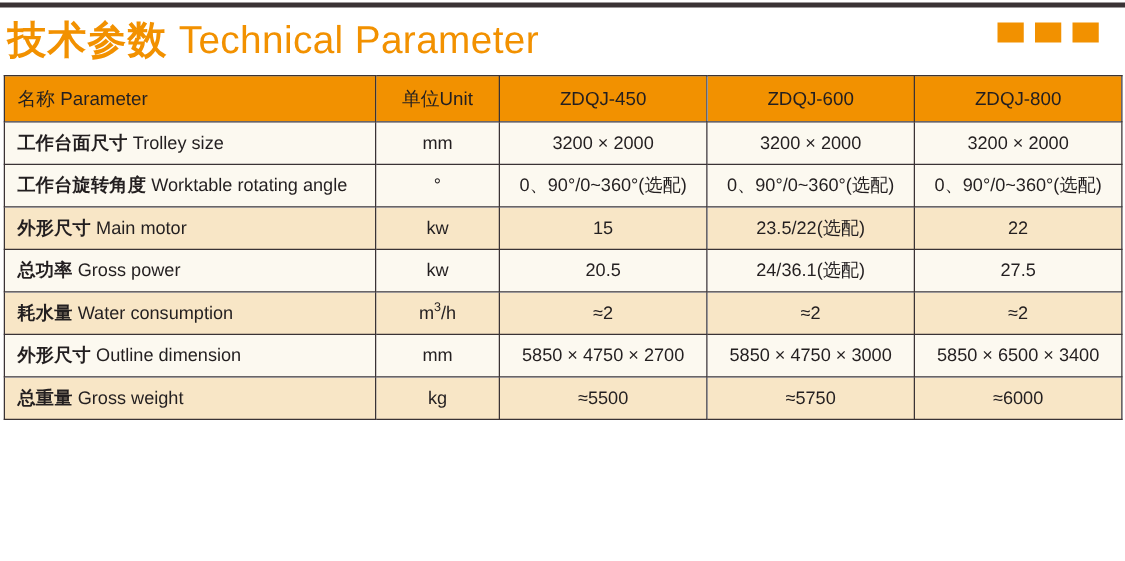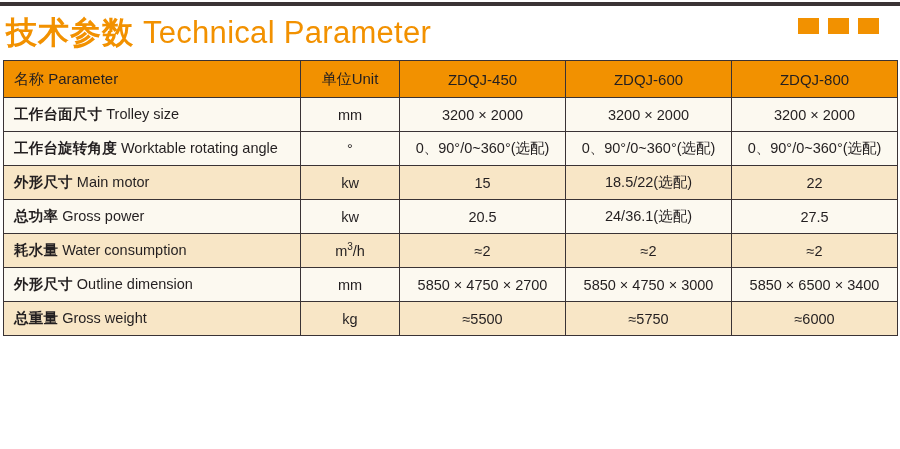--- a/index.html
+++ b/index.html
@@ -177,21 +177,21 @@
           <td class="cell-param"><span class="cn-label">工作台旋转角度</span> <span class="en-label">Worktable rotating angle</span></td>
           <td class="cell-unit">°</td>
           <td class="cell-val">0、90°/0~360°(选配)</td>
           <td class="cell-val">0、90°/0~360°(选配)</td>
           <td class="cell-val">0、90°/0~360°(选配)</td>
         </tr>
         <tr class="row-even">
           <td class="cell-param"><span class="cn-label">外形尺寸</span> <span class="en-label">Main motor</span></td>
           <td class="cell-unit">kw</td>
           <td class="cell-val">15</td>
-          <td class="cell-val">18.5/22(选配)</td>
+          <td class="cell-val">23.5/22(选配)</td>
           <td class="cell-val">22</td>
         </tr>
         <tr class="row-odd">
           <td class="cell-param"><span class="cn-label">总功率</span> <span class="en-label">Gross power</span></td>
           <td class="cell-unit">kw</td>
           <td class="cell-val">20.5</td>
           <td class="cell-val">24/36.1(选配)</td>
           <td class="cell-val">27.5</td>
         </tr>
         <tr class="row-even">

